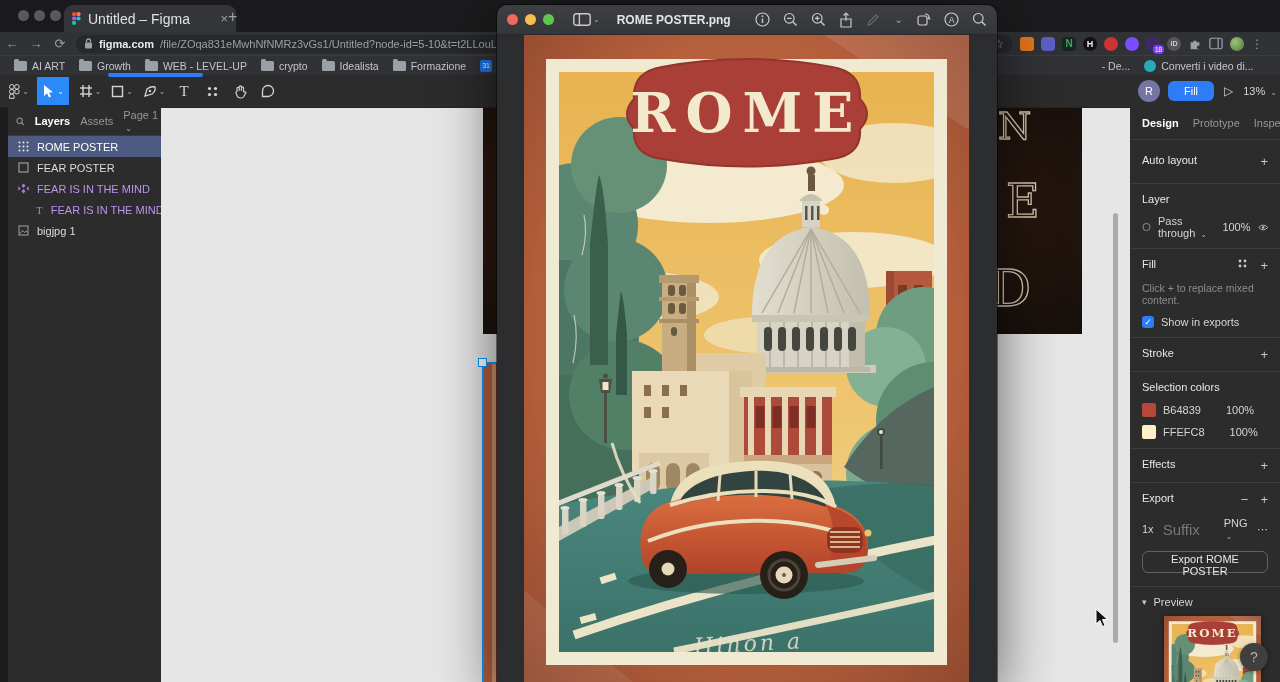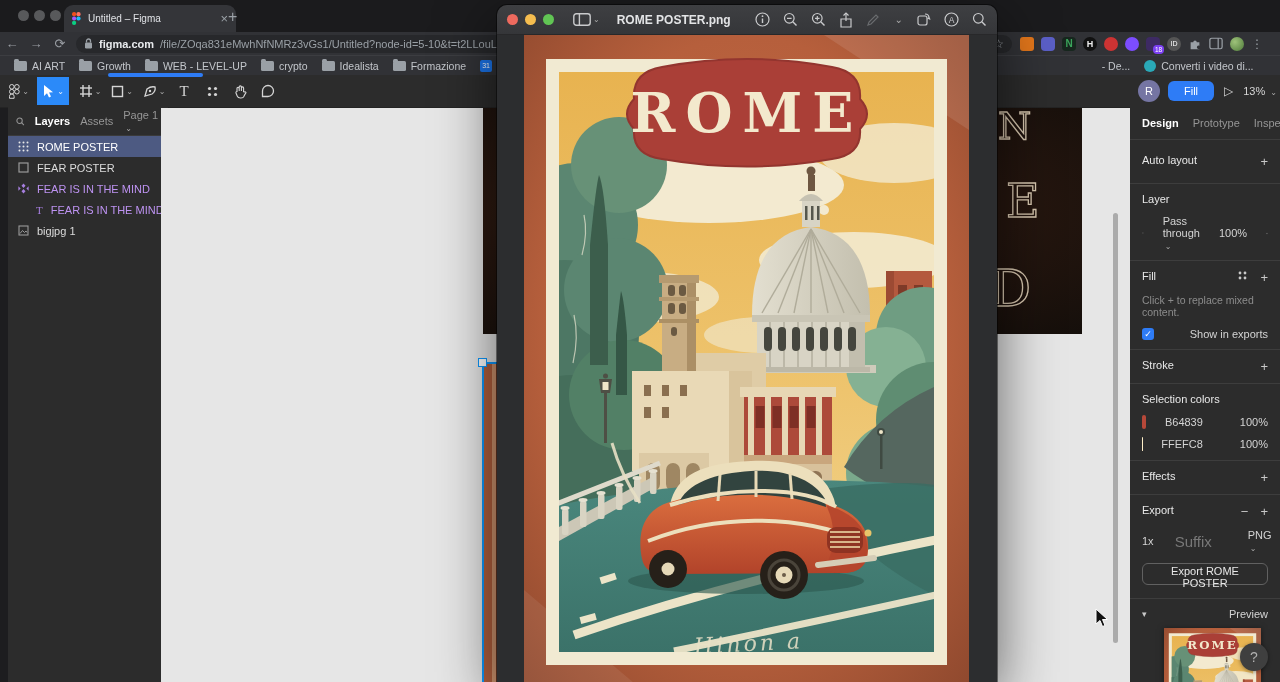--- a/index.html
+++ b/index.html
@@ -4,21 +4,21 @@
 <style>
   html,body{margin:0;padding:0;background:#000;}
   #screen{position:relative;width:1280px;height:682px;overflow:hidden;
     font-family:"Liberation Sans",sans-serif;background:#1d1d1f;}
 
   
   .tabbar{position:absolute;left:0;top:0;width:1280px;height:32px;background:#1b1b1d;}
   .tl{position:absolute;top:10px;width:11px;height:11px;border-radius:50%;background:#58595b;}
   .tab{position:absolute;left:64px;top:5px;width:156px;height:27px;background:#343539;
     border-radius:9px 9px 0 0;display:flex;align-items:center;padding:0 8px;gap:7px;}
-  .tab-title{color:#dfe1e5;font-size:10px;white-space:nowrap;overflow:hidden;flex:1;}
+  .tab-title{color:#dfe1e5;font-size:14px;white-space:nowrap;overflow:hidden;flex:1;}
   .tab-close{color:#9aa0a6;font-size:13px;line-height:1;}
   .newtab{position:absolute;left:228px;top:8px;color:#9aa0a6;font-size:16px;}
   .urlbar{position:absolute;left:0;top:32px;width:1280px;height:23px;background:#313236;
     display:flex;align-items:center;}
   .navbtn{color:#999da3;font-size:13px;width:24px;text-align:center;}
   .omnibox{display:flex;align-items:center;height:18px;background:#27282b;border-radius:10px;
     flex:0 0 920px;margin-left:4px;padding:0 8px;gap:6px;overflow:hidden;}
   .url-domain{color:#e8eaed;font-size:11px;font-weight:bold;white-space:nowrap;}
   .url-path{color:#9aa0a6;font-size:11px;white-space:nowrap;}
   .ext-row{display:flex;align-items:center;gap:7px;margin-left:8px;}
@@ -56,21 +56,21 @@
   .sel-handle{position:absolute;left:317px;top:250px;width:7px;height:7px;background:#fff;border:1.5px solid #0d99ff;}
   .cv-scrollbar{position:absolute;left:952px;top:105px;width:5px;height:430px;background:#ababab;border-radius:3px;}
 
   .fg-right{position:absolute;left:1130px;top:107px;width:150px;height:575px;background:#2c2c2c;overflow:hidden;font-size:11px;color:#d4d4d4;}
   .sec{border-bottom:1px solid #3d3d3d;padding:9px 12px;}
   .sec-head{display:flex;color:#e8e8e8;font-weight:normal;}
   .sec-ico{margin-left:auto;color:#c9c9c9;font-size:13px;display:flex;gap:12px;}
   .rp-tabs{display:flex;gap:14px;padding:10px 12px;border-bottom:1px solid #3d3d3d;}
   .rp-tab-active{color:#fff;font-weight:bold;}
   .rp-tab{color:#969696;}
-  .row{display:flex;align-items:center;gap:19px;justify-content:space-between;}
+  .row{display:flex;align-items:center;gap:7px;}
   .hint{color:#8c8c8c;font-size:10.5px;margin-top:9px;}
   .checkbox{width:12px;height:12px;background:#2e7cf6;border-radius:3px;color:#fff;font-size:9px;
     display:flex;align-items:center;justify-content:center;}
   .swatch{width:14px;height:14px;border-radius:2px;}
   .sw-red{background:#b64839;}
   .sw-cream{background:#ffefc8;}
   .export-btn{margin-top:10px;width:100%;height:22px;border:1px solid #616161;border-radius:6px;
     color:#e8e8e8;background:transparent;font-size:11px;font-family:"Liberation Sans",sans-serif;}
   .suffix-input{width:52px;background:transparent;border:none;outline:none;color:#ddd;
     font-size:15px;font-family:"Liberation Sans",sans-serif;}

